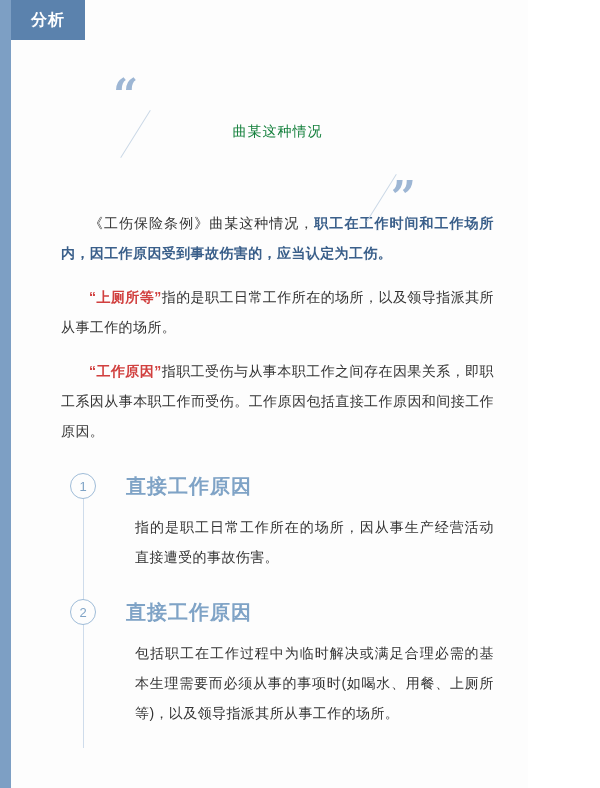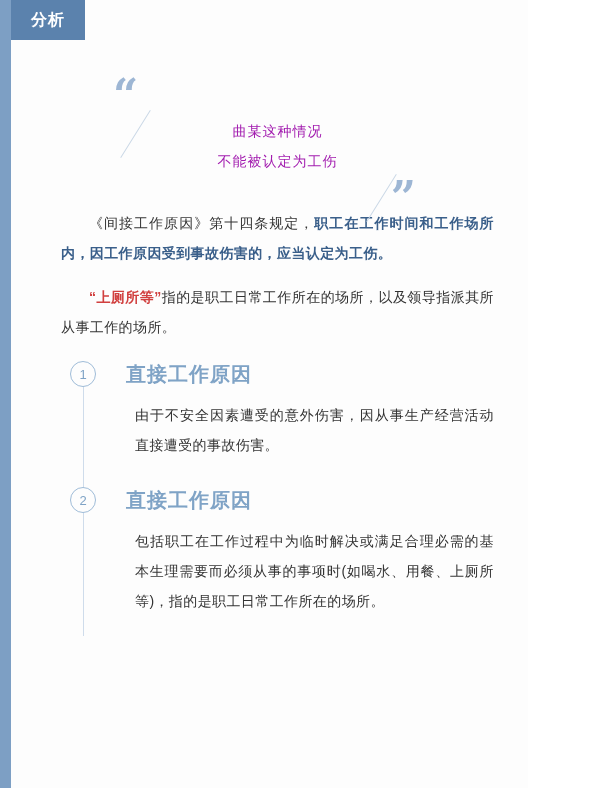--- a/index.html
+++ b/index.html
@@ -91,21 +91,21 @@
   .quote-slash.s1 { left: 74px; top: 48px; }
   .quote-slash.s2 { right: 112px; top: 112px; }
   .quote-lines {
     position: absolute;
     top: 58px;
     left: 0;
     right: 0;
     text-align: center;
   }
   .quote-lines div {
-    color: #a21caf;
+    color: #15803d;
     font-size: 14px;
     line-height: 30px;
     letter-spacing: 1px;
   }
   
   .para {
     font-size: 14px;
     line-height: 30px;
     color: #333333;
     text-indent: 28px;
@@ -191,44 +191,44 @@
   </div>
 
   <div class="content">
 
     <div class="quote-block">
       <div class="quote-mark open">“</div>
       <div class="quote-slash s1"></div>
       <div class="quote-slash s2"></div>
       <div class="quote-lines">
         <div>曲某这种情况</div>
-        <div>不能被认定为工伤</div>
       </div>
       <div class="quote-mark close">”</div>
     </div>
 
-    <p class="para"><span>《间接工作原因》第十四条规定，</span><span class="em-blue">职工在工作时间和工作场所内，因工作原因受到事故伤害的，应当认定为工伤。</span></p>
+    <p class="para"><span>《工伤保险条例》曲某这种情况，</span><span class="em-blue">职工在工作时间和工作场所内，因工作原因受到事故伤害的，应当认定为工伤。</span></p>
 
     <p class="para"><span class="em-red">“上厕所等”</span><span>指的是职工日常工作所在的场所，以及领导指派其所从事工作的场所。</span></p>
 
+    <p class="para tight"><span class="em-red">“工作原因”</span><span>指职工受伤与从事本职工作之间存在因果关系，即职工系因从事本职工作而受伤。工作原因包括直接工作原因和间接工作原因。</span></p>
 
     <div class="steps">
 
       <div class="step">
         <div class="step-head">
           <div class="step-num">1</div>
           <div class="step-title">直接工作原因</div>
         </div>
-        <div class="step-body">由于不安全因素遭受的意外伤害，因从事生产经营活动直接遭受的事故伤害。</div>
+        <div class="step-body">指的是职工日常工作所在的场所，因从事生产经营活动直接遭受的事故伤害。</div>
       </div>
 
       <div class="step">
         <div class="step-head">
           <div class="step-num">2</div>
           <div class="step-title">直接工作原因</div>
         </div>
-        <div class="step-body">包括职工在工作过程中为临时解决或满足合理必需的基本生理需要而必须从事的事项时(如喝水、用餐、上厕所等)，指的是职工日常工作所在的场所。</div>
+        <div class="step-body">包括职工在工作过程中为临时解决或满足合理必需的基本生理需要而必须从事的事项时(如喝水、用餐、上厕所等)，以及领导指派其所从事工作的场所。</div>
       </div>
 
     </div>
 
   </div>
 </div>
 
 </body></html>

